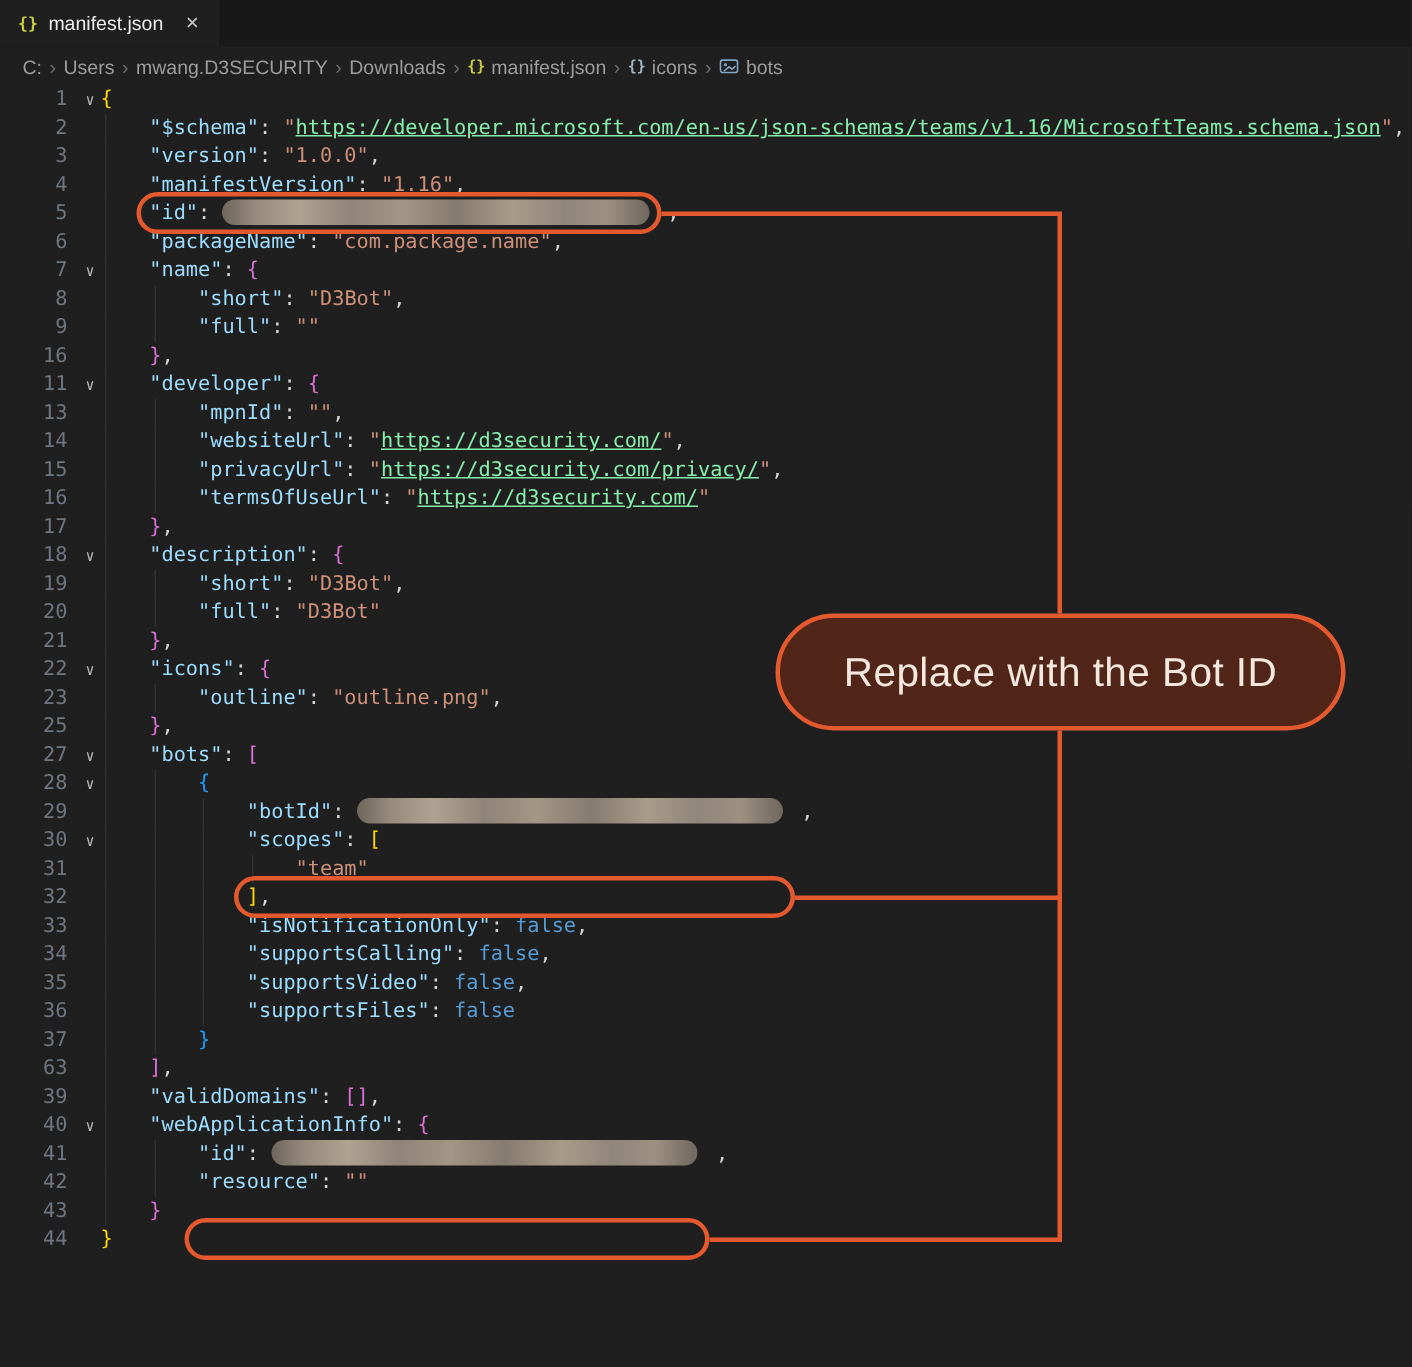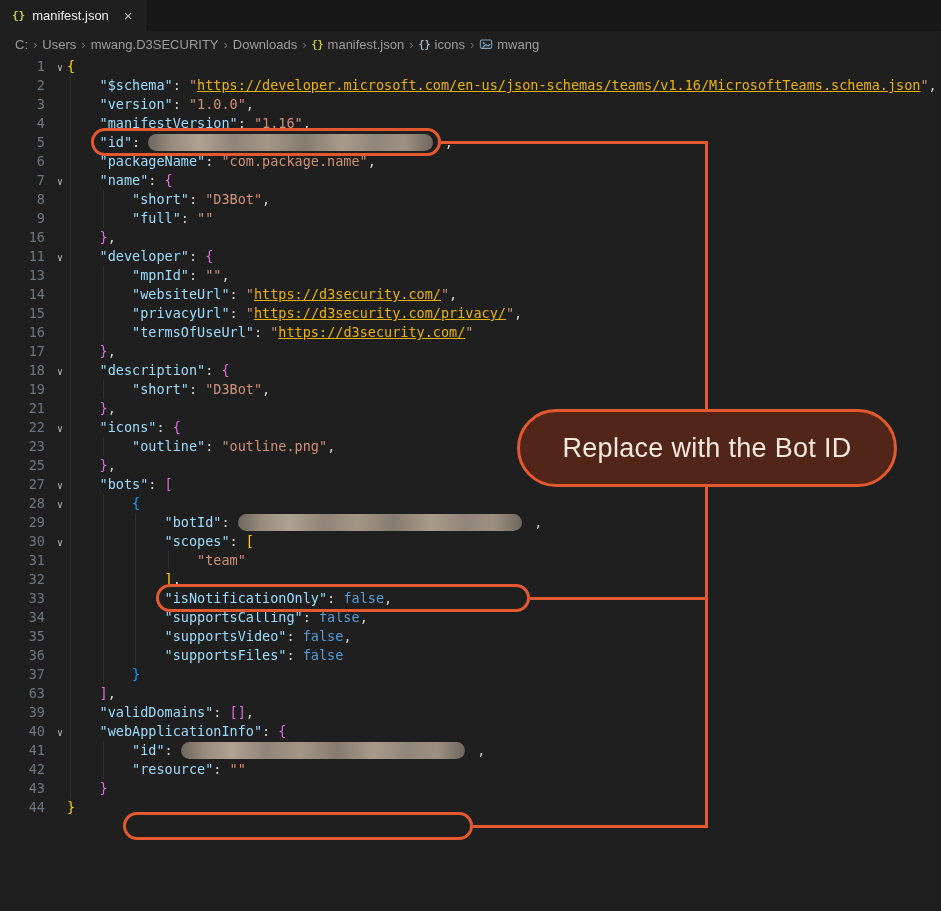--- a/index.html
+++ b/index.html
@@ -32,21 +32,21 @@
   .code-line.active .gutter{color:#c6c6c6;}
   .fold{position:absolute;right:4px;top:1px;color:#b8b8b8;font-size:10px;}
   .content{position:relative;flex:1;white-space:pre;}
   .guide{position:absolute;top:0;bottom:0;width:1px;background:#303030;}
   .line-hl{position:absolute;left:0;right:0;top:0;bottom:0;border-top:1px solid #3a3a3a;
        border-bottom:1px solid #3a3a3a;pointer-events:none;}
 
   .tk-p{color:#d4d4d4;}
   .tk-k{color:#9cdcfe;}
   .tk-s{color:#ce9178;}
-  .tk-u{color:#eab308;text-decoration:underline;}
+  .tk-u{color:#86efac;text-decoration:underline;}
   .tk-b{color:#569cd6;}
   .tk-d1{color:#ffd700;}
   .tk-d2{color:#da70d6;}
   .tk-d3{color:#179fff;}
   .tk-redact{display:inline-block;width:35ch;height:17px;border-radius:9px;vertical-align:-4px;
        background:linear-gradient(90deg,#6e665d 0%,#978b7d 8%,#b0a291 18%,#8f8478 30%,
                  #a39685 42%,#857b6f 55%,#a89b89 68%,#90867a 80%,#9c9081 90%,#6f675e 100%);}
   .redact-region + .tk-p{margin-left:12px;}
 
   
@@ -101,21 +101,21 @@
     </span>
     <span class="bc-sep">›</span>
     <span class="bc">
       <span>
           <svg width="14" height="14" viewBox="0 0 16 16">
             <rect x="1.5" y="3.5" width="13" height="9.5" rx="1.8" fill="none" stroke="#7fa7c7" stroke-width="1.2"></rect>
             <circle cx="5.3" cy="7" r="1.2" fill="#7fa7c7"></circle>
             <path d="M4 12 l4-3.4 2.4 1.8 2.6-2.4" fill="none" stroke="#7fa7c7" stroke-width="1.2"></path>
           </svg>
         </span>
-      <span>mwang</span>
+      <span>bots</span>
     </span>
   </div>
 
   <div id="code">
       <div class="code-line">
         <div class="gutter"><span class="ln">1</span><span class="fold">∨</span></div>
         <div class="content"><span class="tk-d1">{</span></div>
       </div>
       <div class="code-line">
         <div class="gutter"><span class="ln">2</span></div>
@@ -177,20 +177,24 @@
         <div class="gutter"><span class="ln">17</span></div>
         <div class="content"><i class="guide" style="left: calc(0ch + 3px);"></i><span class="tk-p">    </span><span class="tk-d2">}</span><span class="tk-p">,</span></div>
       </div>
       <div class="code-line">
         <div class="gutter"><span class="ln">18</span><span class="fold">∨</span></div>
         <div class="content"><i class="guide" style="left: calc(0ch + 3px);"></i><span class="tk-p">    </span><span class="tk-k">"description"</span><span class="tk-p">: </span><span class="tk-d2">{</span></div>
       </div>
       <div class="code-line">
         <div class="gutter"><span class="ln">19</span></div>
         <div class="content"><i class="guide" style="left: calc(0ch + 3px);"></i><i class="guide" style="left: calc(4ch + 3px);"></i><span class="tk-p">        </span><span class="tk-k">"short"</span><span class="tk-p">: </span><span class="tk-s">"D3Bot"</span><span class="tk-p">,</span></div>
+      </div>
+      <div class="code-line">
+        <div class="gutter"><span class="ln">20</span></div>
+        <div class="content"><i class="guide" style="left: calc(0ch + 3px);"></i><i class="guide" style="left: calc(4ch + 3px);"></i><span class="tk-p">        </span><span class="tk-k">"full"</span><span class="tk-p">: </span><span class="tk-s">"D3Bot"</span></div>
       </div>
       <div class="code-line">
         <div class="gutter"><span class="ln">21</span></div>
         <div class="content"><i class="guide" style="left: calc(0ch + 3px);"></i><span class="tk-p">    </span><span class="tk-d2">}</span><span class="tk-p">,</span></div>
       </div>
       <div class="code-line">
         <div class="gutter"><span class="ln">22</span><span class="fold">∨</span></div>
         <div class="content"><i class="guide" style="left: calc(0ch + 3px);"></i><span class="tk-p">    </span><span class="tk-k">"icons"</span><span class="tk-p">: </span><span class="tk-d2">{</span></div>
       </div>
       <div class="code-line">

